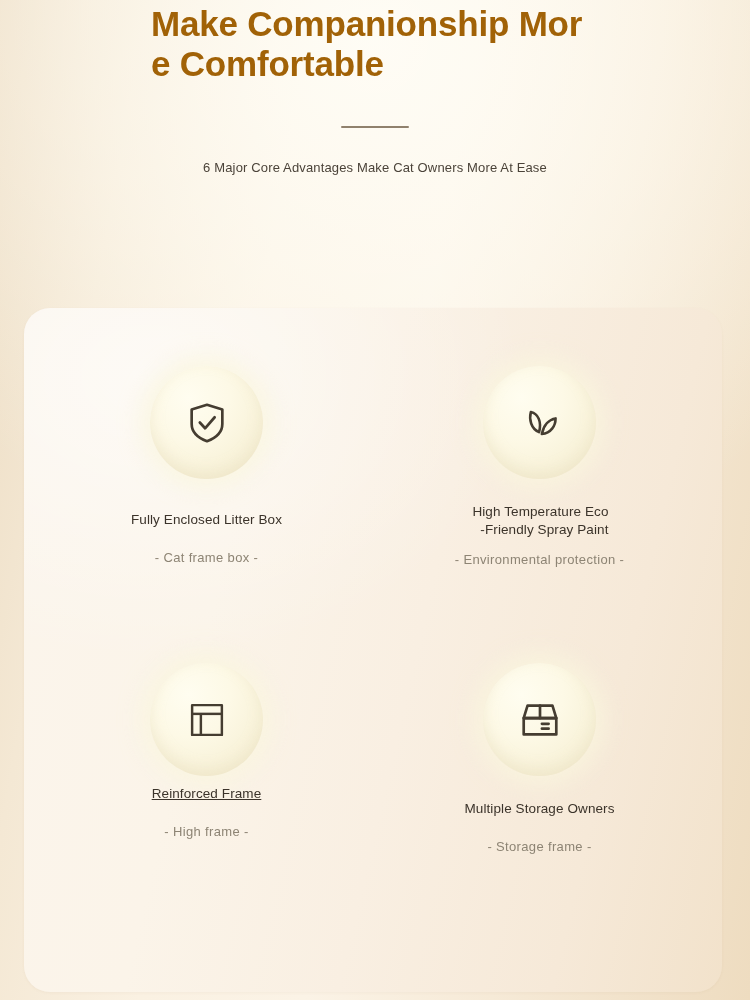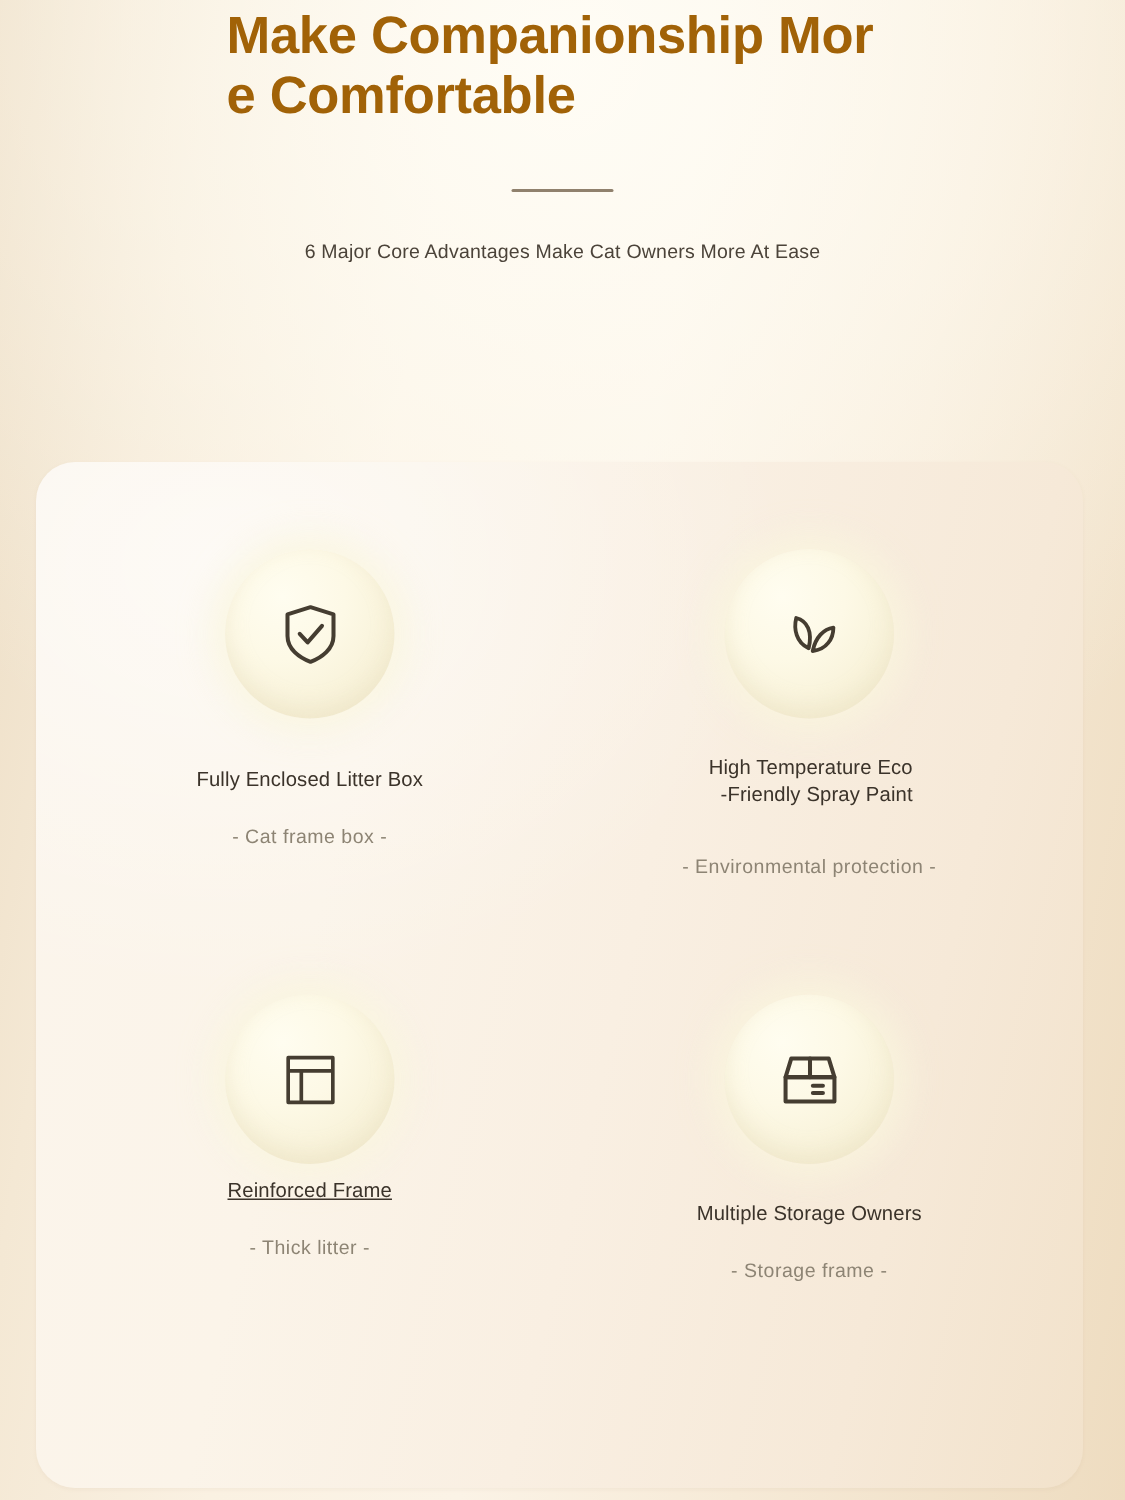--- a/index.html
+++ b/index.html
@@ -88,21 +88,21 @@
   }
 
   
   .cell .cell-title { margin-top:30px; }
   .cell .cell-sub   { margin-top:21px; }
 
   .r1 .bubble { margin-top:0px; }
   .r2 .bubble { margin-top:6px; }
 
   .cell.c3 .cell-title { width:138px; word-break:break-all; text-align:right; }
-  .cell.c3 .cell-sub { margin-top:31px; white-space:nowrap; }
+  .cell.c3 .cell-sub { margin-top:13px; white-space:nowrap; }
   .cell.c1 .cell-title { margin-top:32px; }
   .cell.c2 .cell-title { margin-top:27px; }
   .cell.c3 .cell-title { margin-top:24px; }
   .cell.c4 .cell-title { margin-top:9px;text-decoration:underline; }
   .cell.c5 .cell-title { margin-top:24px; }
   .cell.c6 .cell-title { margin-top:25px; }
 </style>
 </head>
 <body>
 
@@ -148,21 +148,21 @@
       <div class="bubble">
         <span>
           <svg width="42" height="42" viewBox="0 0 48 48" fill="none" stroke="#453d31" stroke-width="2.8" stroke-linejoin="round">
             <rect x="7" y="7" width="34" height="34"></rect>
             <path d="M7 17 H41"></path>
             <path d="M17 17 V41"></path>
           </svg>
         </span>
       </div>
       <div class="cell-title">Reinforced Frame</div>
-      <div class="cell-sub">-  Thick litter  -</div>
+      <div class="cell-sub">-  High frame  -</div>
     </div>
 
     <div class="cell c5 r2">
       <div class="bubble">
         <span>
           <svg width="46" height="46" viewBox="0 0 48 48" fill="none" stroke="#453d31" stroke-width="2.8" stroke-linecap="round" stroke-linejoin="round">
             <path d="M11 9 H37 L41 22 H7 Z"></path>
             <rect x="7" y="22" width="34" height="17"></rect>
             <path d="M24 9 V22"></path>
             <path d="M26 28 H33"></path>

